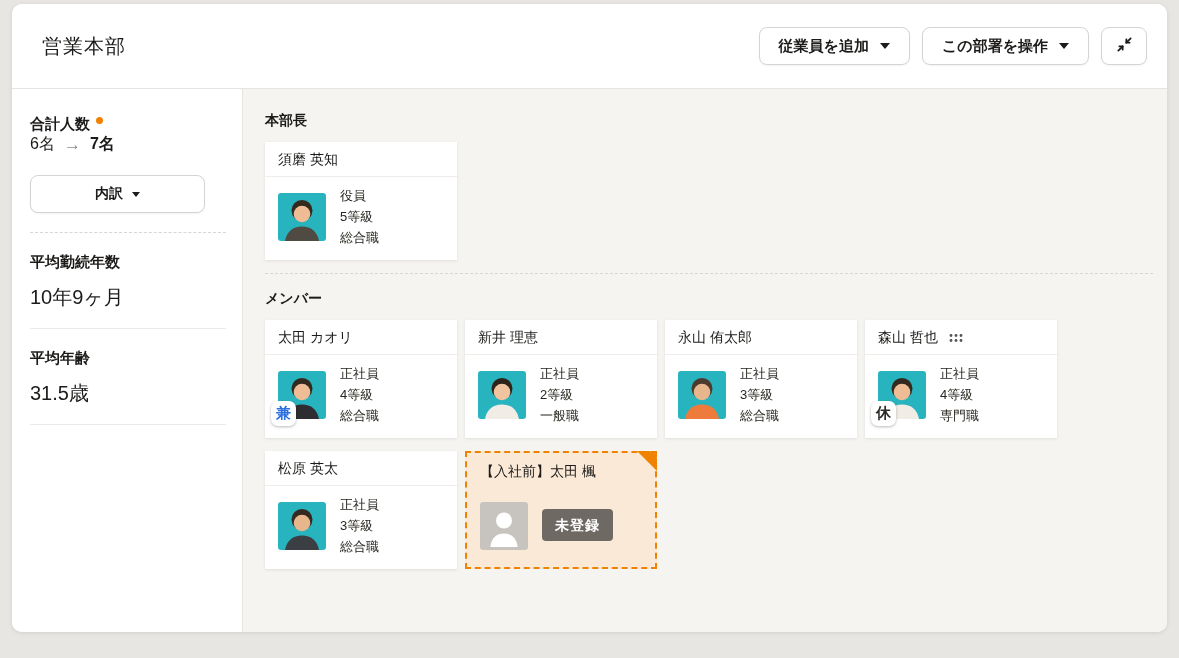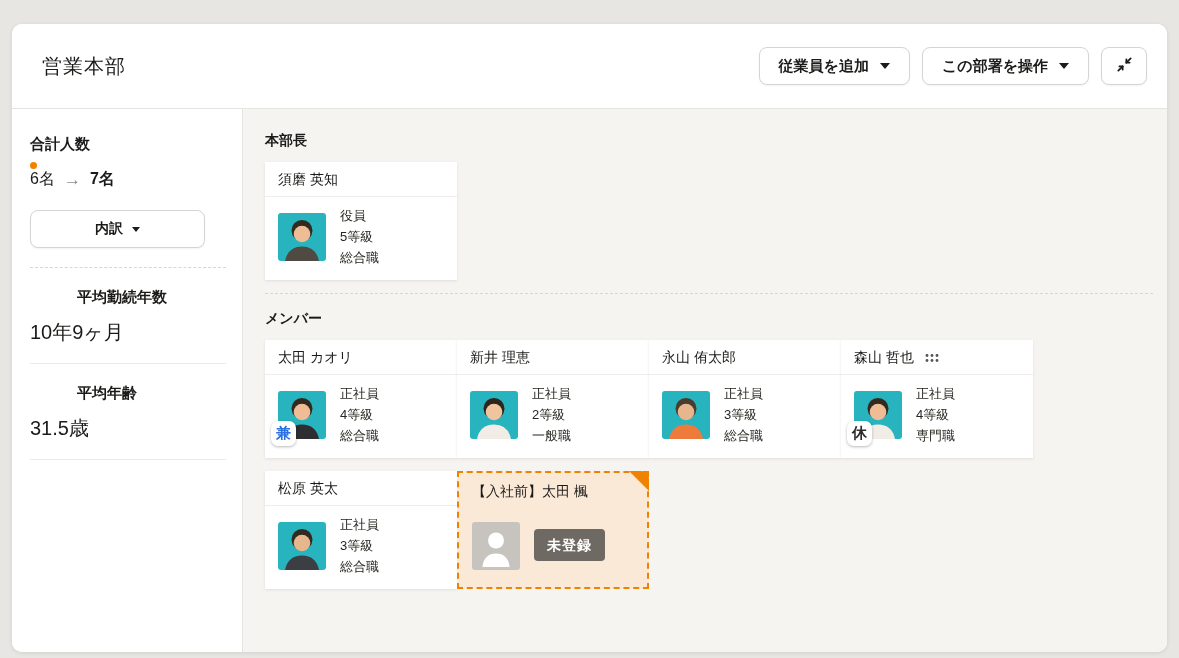--- a/index.html
+++ b/index.html
@@ -5,21 +5,21 @@
   * { margin:0; padding:0; box-sizing:border-box; }
   html,body { width:1179px; height:658px; }
   body {
     background:#e8e6e2;
     font-family:"Liberation Sans","DejaVu Sans",sans-serif;
     color:#1c1b19;
     position:relative;
     overflow:hidden;
   }
   .panel {
-    position:absolute; left:12px; top:24px; width:1155px; height:628px;
+    position:absolute; left:12px; top:4px; width:1155px; height:628px;
     background:#fff; border-radius:10px; overflow:hidden;
     box-shadow:0 1px 4px rgba(0,0,0,.10);
     display:flex; flex-direction:column;
   }
   
   .panel-header {
     height:85px; flex:none; background:#fff;
     border-bottom:1px solid #e6e4e0;
     display:flex; align-items:center; padding:0 20px 0 30px;
   }
@@ -37,47 +37,47 @@
     border-right:5px solid transparent; border-top:6px solid #1c1b19;
     display:inline-block;
   }
   .icon-btn { width:46px; justify-content:center; padding:0; }
   
   .panel-body { flex:1; display:flex; min-height:0; }
   .sidebar {
     width:231px; flex:none; background:#fff;
     border-right:1px solid #e6e4e0; padding:26px 16px 0 18px;
   }
-  .stat-label { font-size:15px; font-weight:700; display:flex; align-items:flex-start; gap:6px;flex-direction:column; }
+  .stat-label { font-size:15px; font-weight:700; display:flex; align-items:flex-start; gap:6px; }
   .orange-dot { width:7px; height:7px; border-radius:50%; background:#f18101; margin-top:2px; display:inline-block; }
   .total-line { font-size:16px; display:flex; align-items:center; gap:9px; }
   .total-after { font-weight:700; }
   .gray-arrow { color:#8b8a86; font-size:17px; font-weight:700; }
   .breakdown-btn {
     margin-top:20px; width:175px; height:38px; background:#fff;
     border:1px solid #d6d4d0; border-radius:8px;
     font-size:14px; font-weight:700; color:#1c1b19;
     display:flex; align-items:center; justify-content:center; gap:9px;
     box-shadow:0 1px 2px rgba(0,0,0,.05); cursor:pointer; font-family:inherit;
   }
   .breakdown-btn .caret-down { border-top-width:5px; border-left-width:4.5px; border-right-width:4.5px; }
   .sb-dashed { border-top:1px dashed #d8d6d2; margin-top:19px; }
   .sb-solid  { border-top:1px solid #eceae6; margin-top:17px; }
-  .sb-stat-title { margin-top:20px; font-size:15px; font-weight:700;margin-left:47px; }
+  .sb-stat-title { margin-top:20px; font-size:15px; font-weight:700; }
   .sb-stat-value { margin-top:12px; font-size:20px; }
   
   .main { flex:1; background:#f5f4f1; padding:23px 14px 16px 22px; overflow:hidden; }
   .section-label { font-size:14px; font-weight:700; }
   .main-dashed { border-top:1px dashed #d8d6d2; margin-top:13px; }
   .members-label { margin-top:16px; }
   .chief-row { margin-top:12px; }
   .members-grid {
     margin-top:12px;
     display:grid; grid-template-columns:repeat(4,192px);
-    gap:13px 0;
+    gap:13px 8px;
   }
   
   .card {
     width:192px; height:118px; background:#fff; border-radius:0;
     box-shadow:0 1px 3px rgba(0,0,0,.09); position:relative;
     display:flex; flex-direction:column; cursor:pointer;
   }
   .card-name-row {
     padding:9px 13px 7px 13px; font-size:14px; color:#1c1b19;
     border-bottom:1px solid #efede9;

